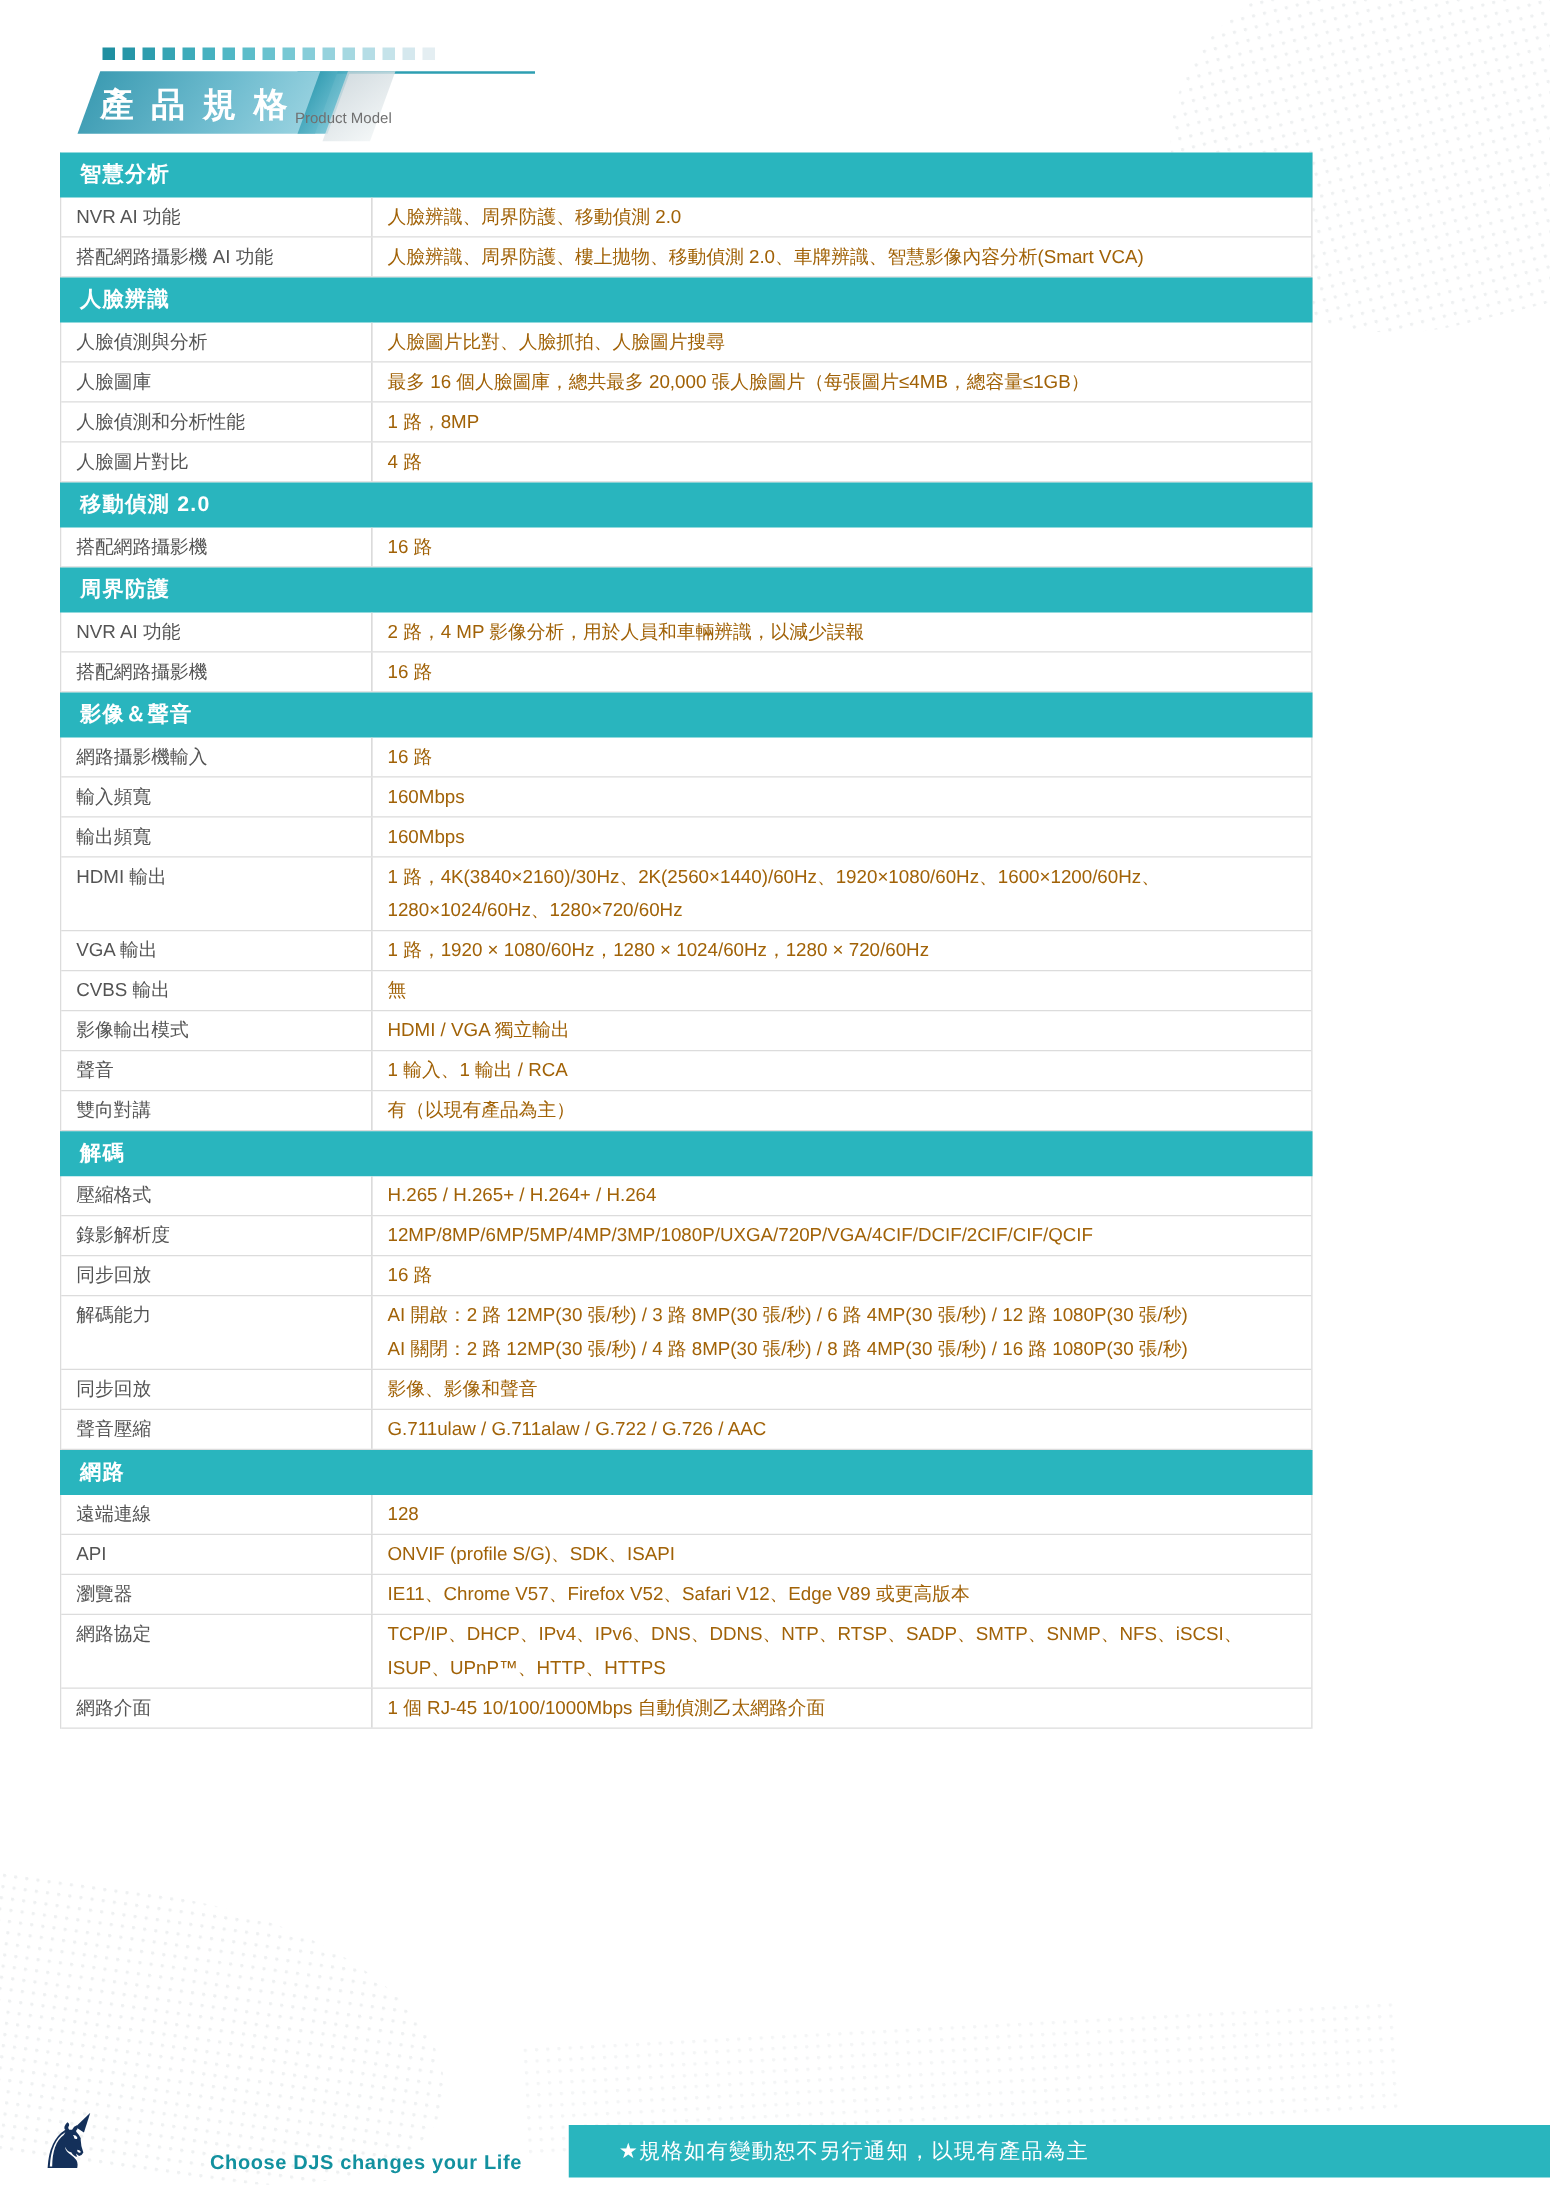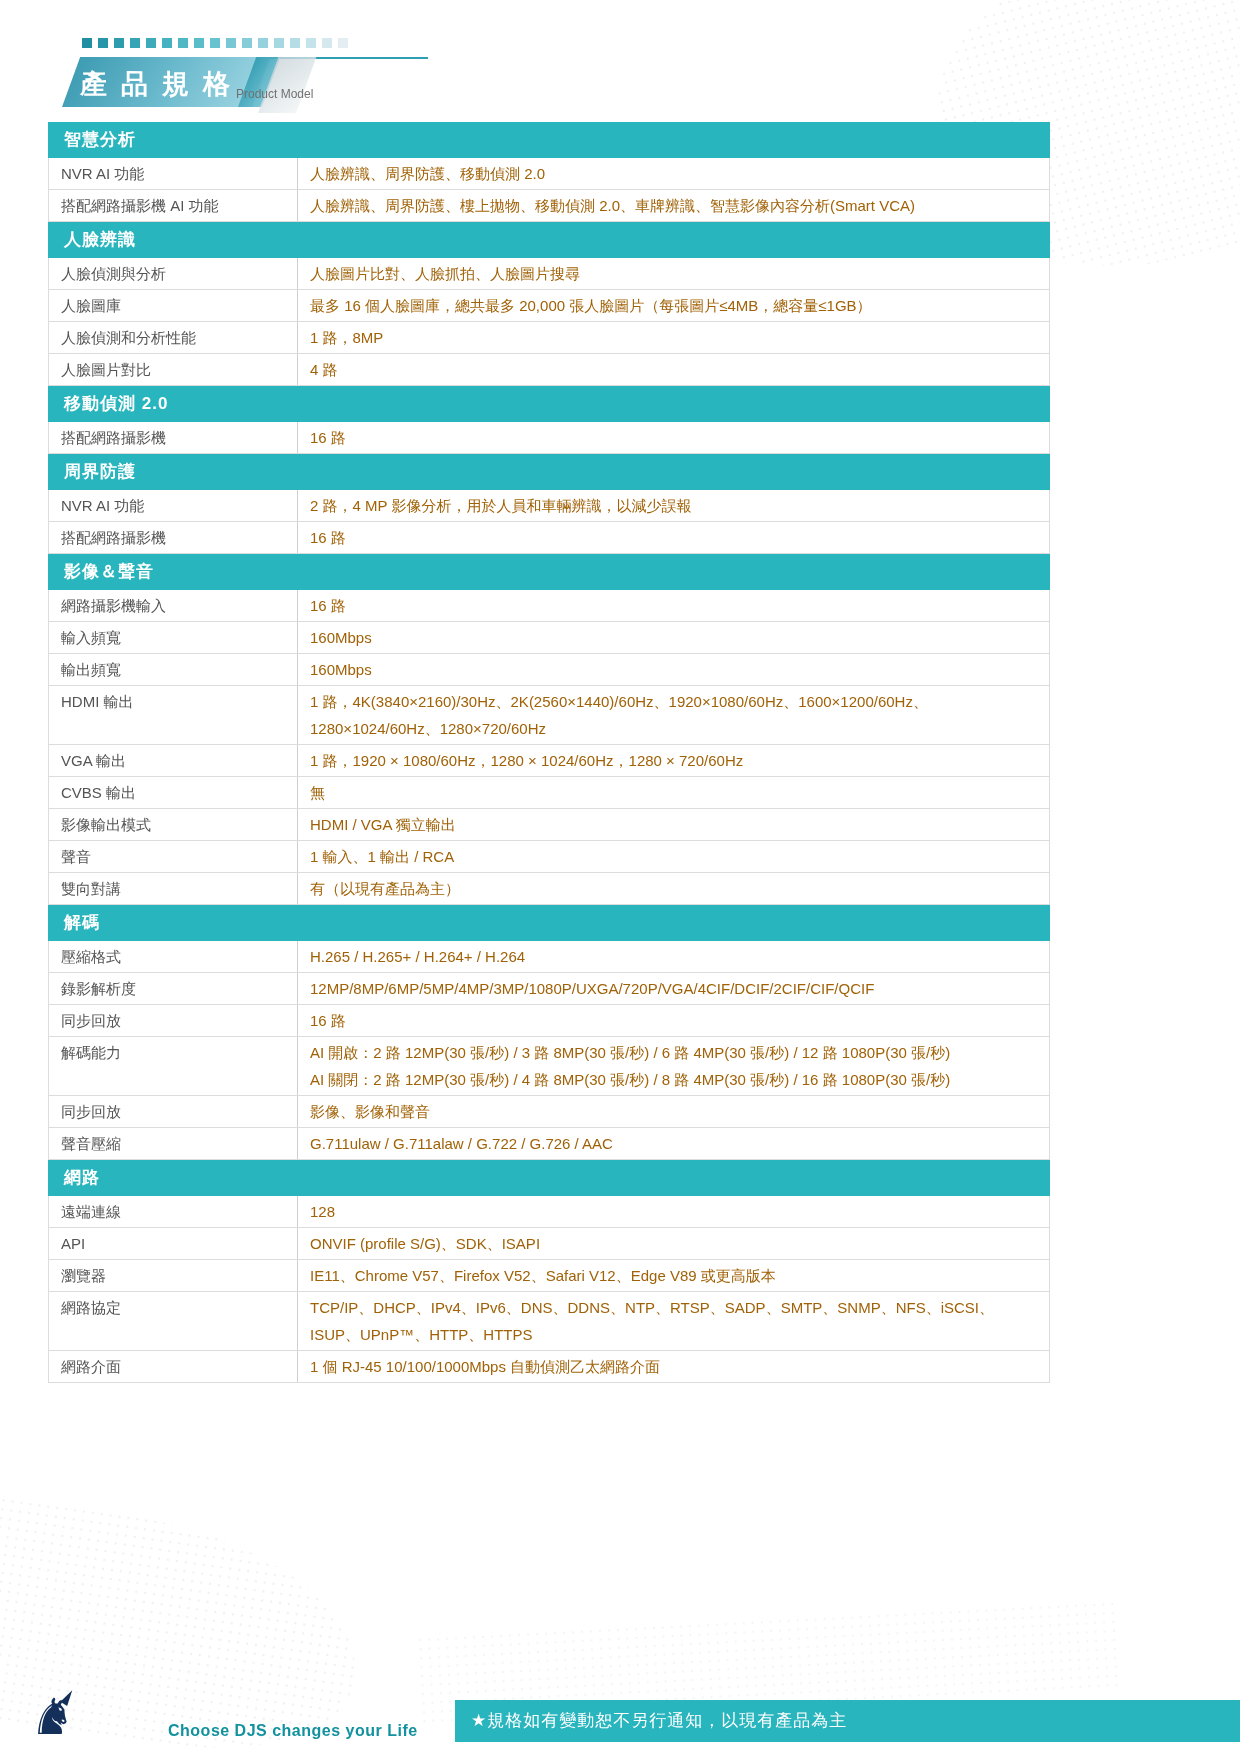--- a/index.html
+++ b/index.html
@@ -61,21 +61,21 @@
   }
   .spec-value{
     flex:1;padding:2px 12px 2px 12px;color:#a16207;font-size:15px;line-height:27px;
     white-space:pre-line;overflow-wrap:break-word;
   }
 
   
   .footer-bar{
     position:absolute;left:455px;top:1700px;width:785px;height:42px;background:#29b5be;
   }
-  .footer-notice{color:#ffffff;font-size:17px;line-height:42px;padding-left:16px;letter-spacing:1px;}
+  .footer-notice{color:#ffffff;font-size:17px;line-height:42px;padding-left:40px;letter-spacing:1px;}
   .unicorn{
     position:absolute;left:30px;top:1692px;font-size:50px;color:#14305a;line-height:50px;
     transform:scaleX(-1);font-family:"DejaVu Sans",sans-serif;
   }
   .horn{
     position:absolute;left:64px;top:1689px;width:0;height:0;
     border-left:4px solid transparent;border-right:4px solid transparent;
     border-bottom:16px solid #14305a;transform:rotate(32deg);
   }
   .brand-text{

